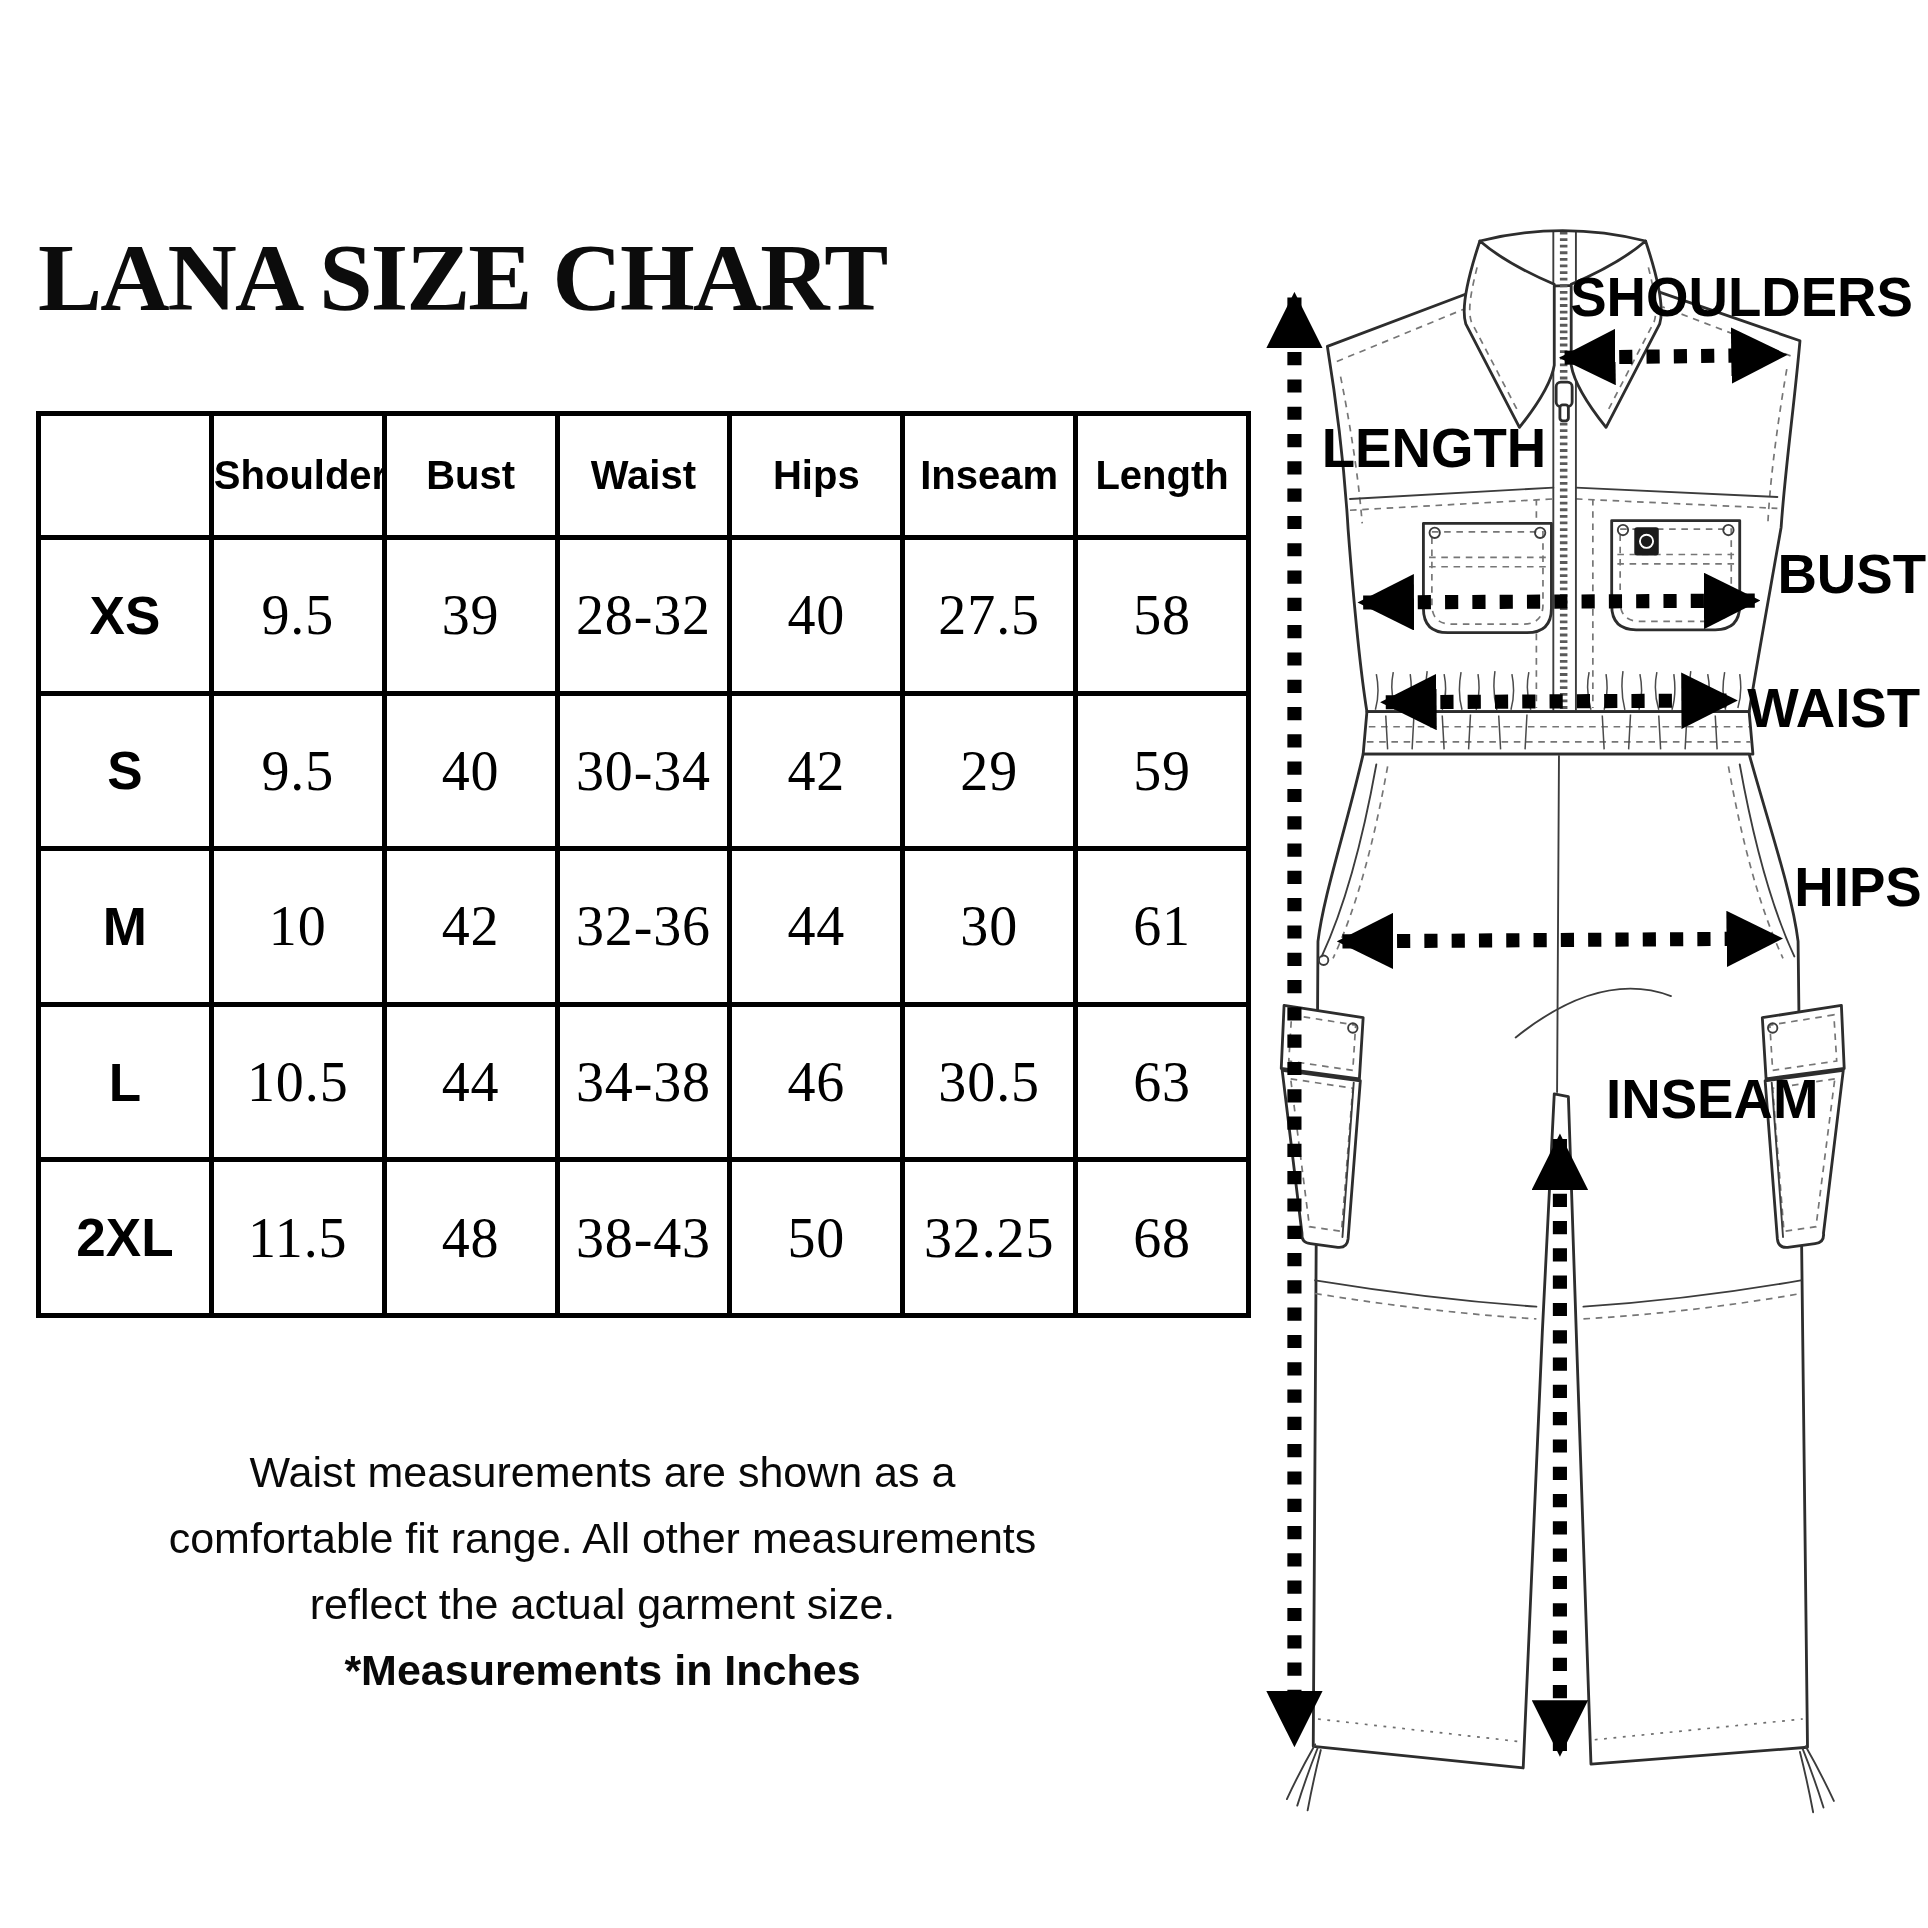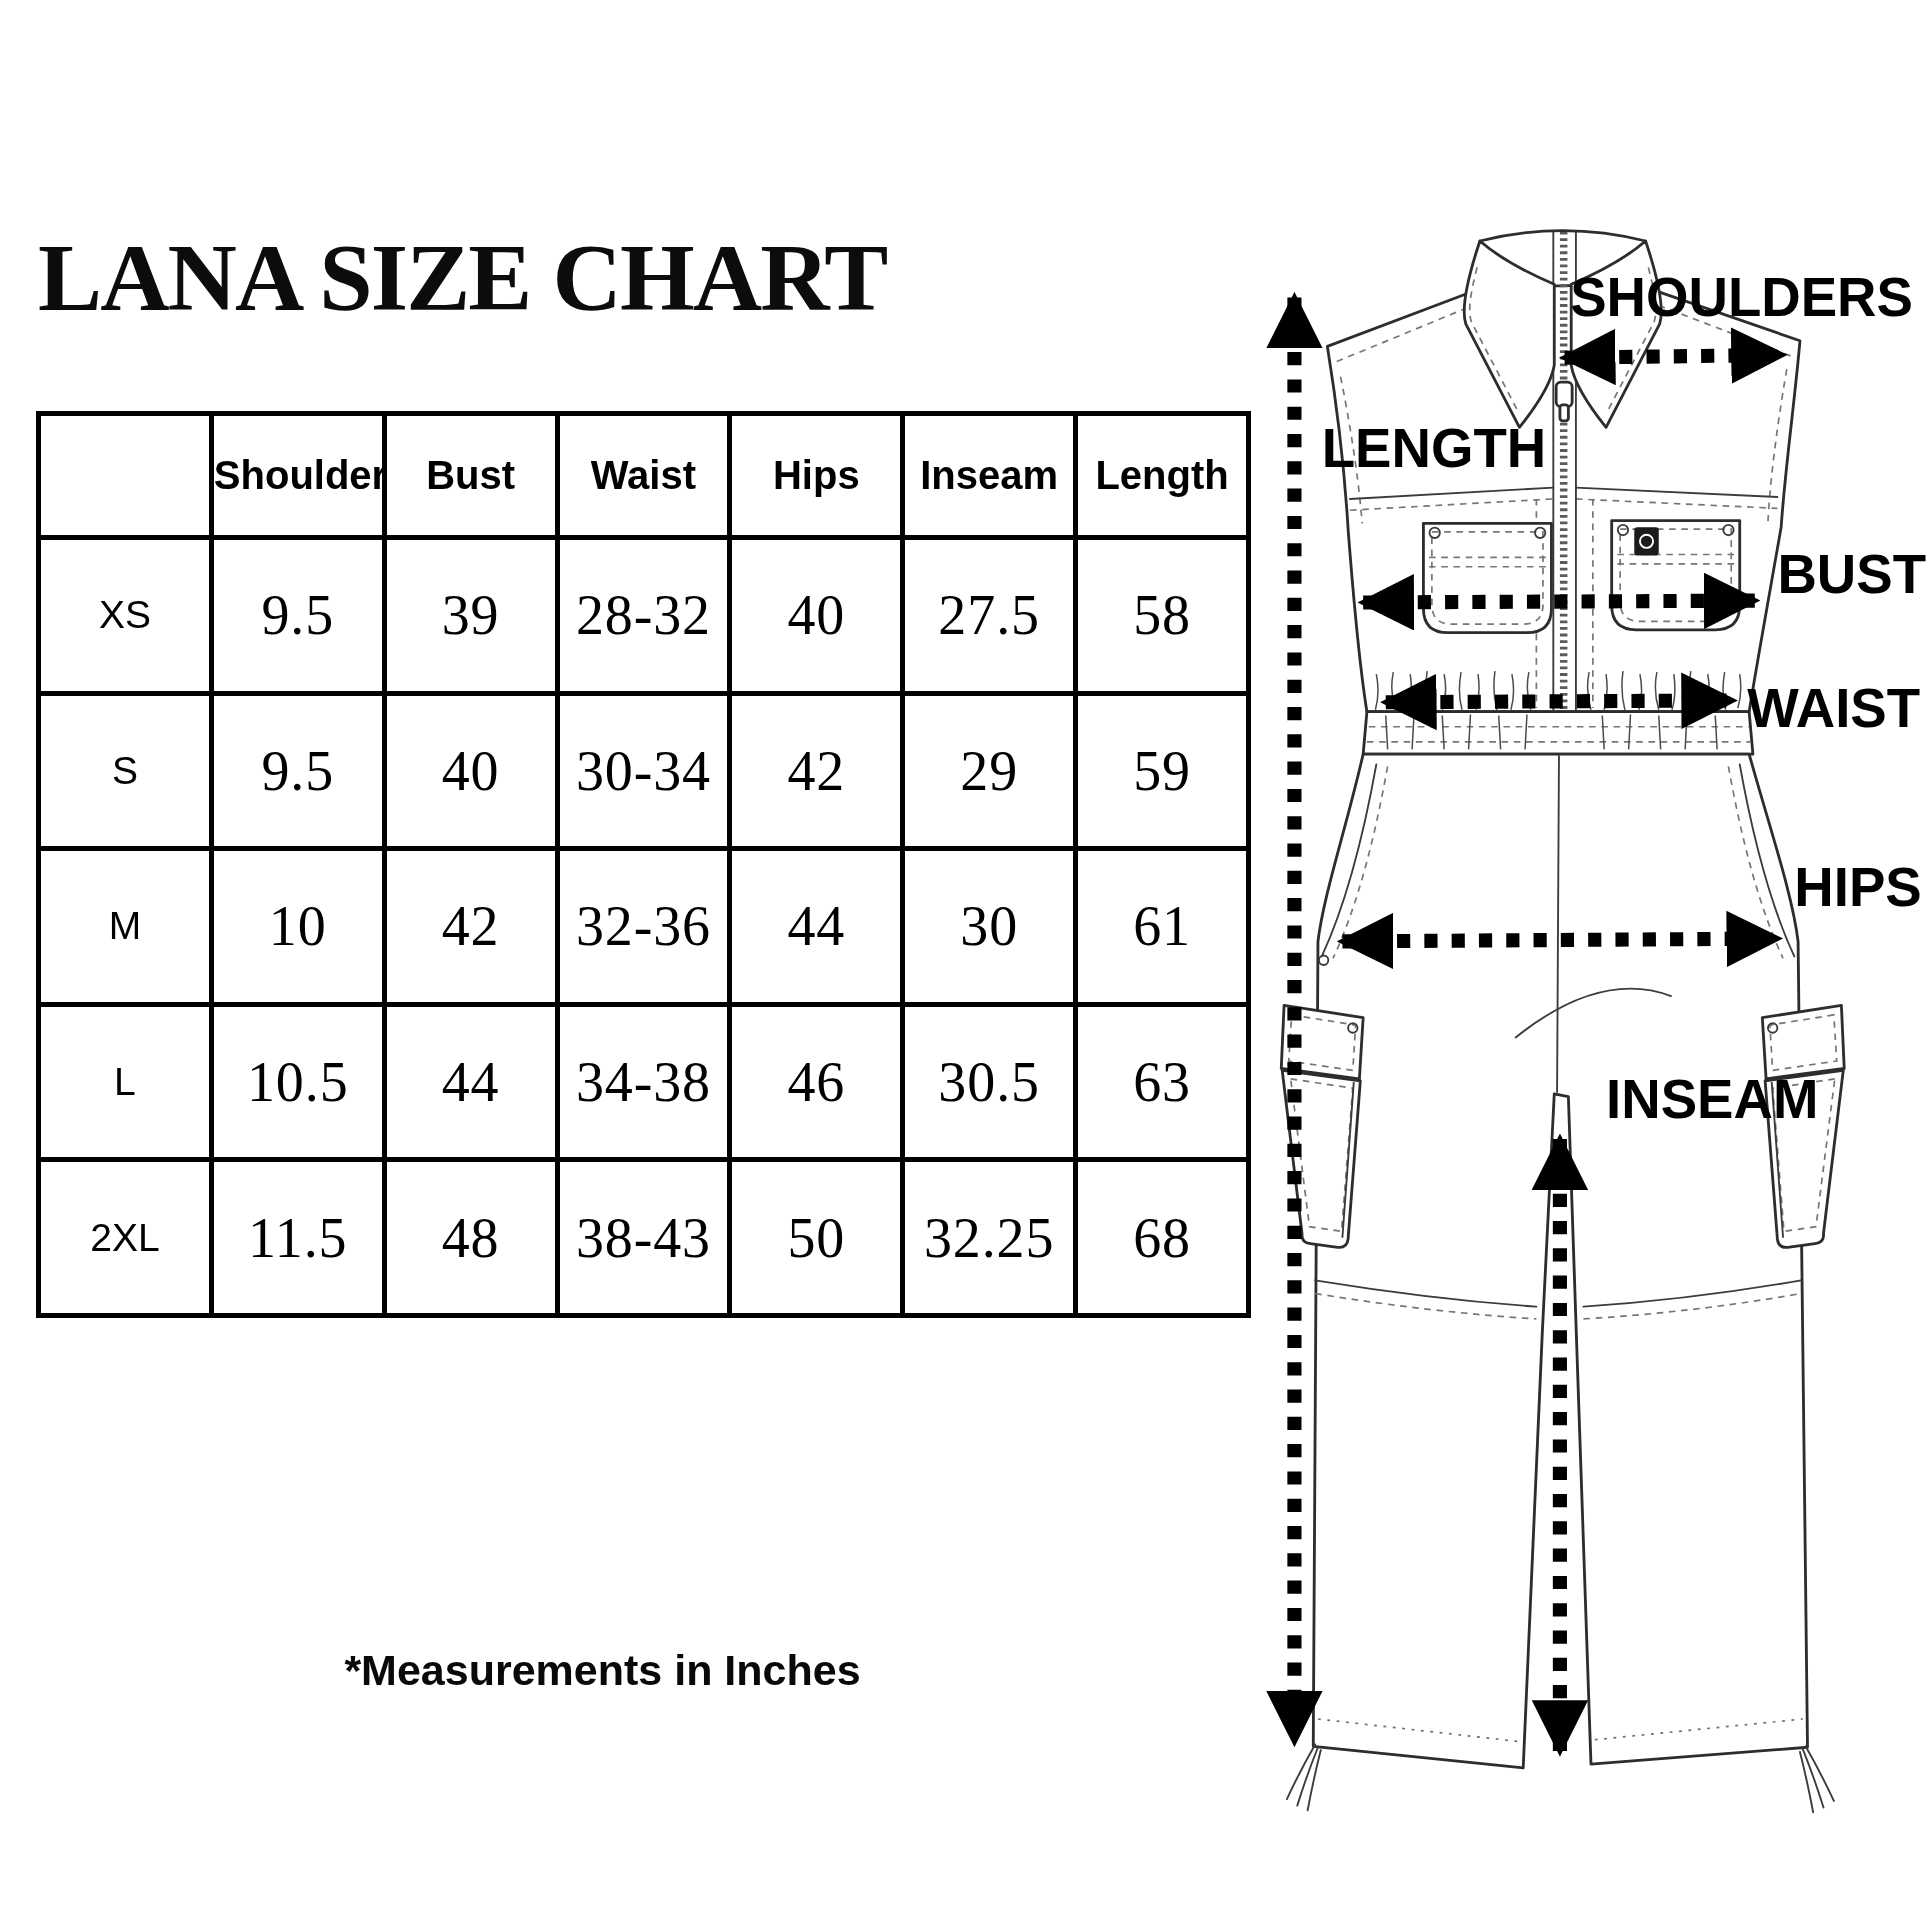--- a/index.html
+++ b/index.html
@@ -13,21 +13,21 @@
          font-family:Liberation Serif, serif;white-space:nowrap;}
 
   
   table.size-chart{position:absolute;left:36px;top:411px;width:1215px;height:907px;
         border-collapse:collapse;table-layout:fixed;background:#fff;}
   table.size-chart th,table.size-chart td{border:5.6px solid #000;text-align:center;
         vertical-align:middle;padding:0;}
   table.size-chart thead tr{height:124px;}
   table.size-chart tbody tr{height:130px;}
   th.col-h{font-size:40px;font-weight:700;letter-spacing:0;}
-  th.size-h{font-size:39px;font-weight:400;}
+  th.size-h{font-size:53px;font-weight:700;}
   td.val{font-size:56px;font-weight:400;letter-spacing:0.9px;font-family:Liberation Serif, serif;}
 
   
   .fit-note{position:absolute;left:66px;top:1439px;width:1073px;text-align:center;
         font-size:43px;line-height:66px;font-weight:400;color:#090909;}
   .units-note{position:absolute;left:66px;top:1646px;width:1073px;text-align:center;
         font-size:43px;font-weight:700;color:#090909;}
 
   
   svg.diagram{position:absolute;left:0;top:0;}
@@ -102,20 +102,25 @@
         <td class="val">11.5</td>
         <td class="val">48</td>
         <td class="val">38-43</td>
         <td class="val">50</td>
         <td class="val">32.25</td>
         <td class="val">68</td>
       </tr>
     </tbody>
   </table>
 
+  <div class="fit-note">
+    <div>Waist measurements are shown as a</div>
+    <div>comfortable fit range. All other measurements</div>
+    <div>reflect the actual garment size.</div>
+  </div>
   <div class="units-note">*Measurements in Inches</div>
 
   <svg class="diagram" width="1928" height="1928" viewBox="0 0 2048 2048">
     <defs>
       <marker id="ah" viewBox="0 0 10 10" refX="9" refY="5" markerWidth="4" markerHeight="4" orient="auto-start-reverse">
         <path d="M0,0 L10,5 L0,10 Z" fill="#000"></path>
       </marker>
     </defs>
 
     <g>

